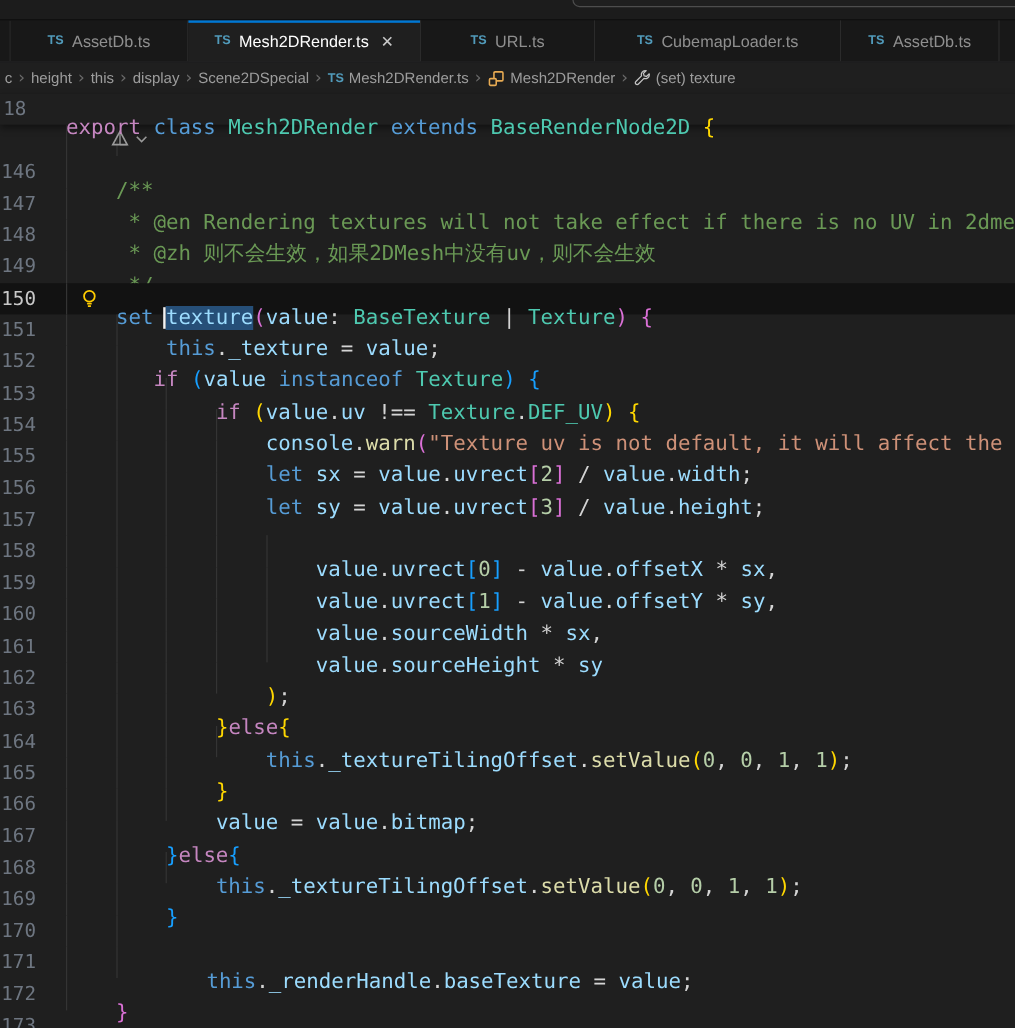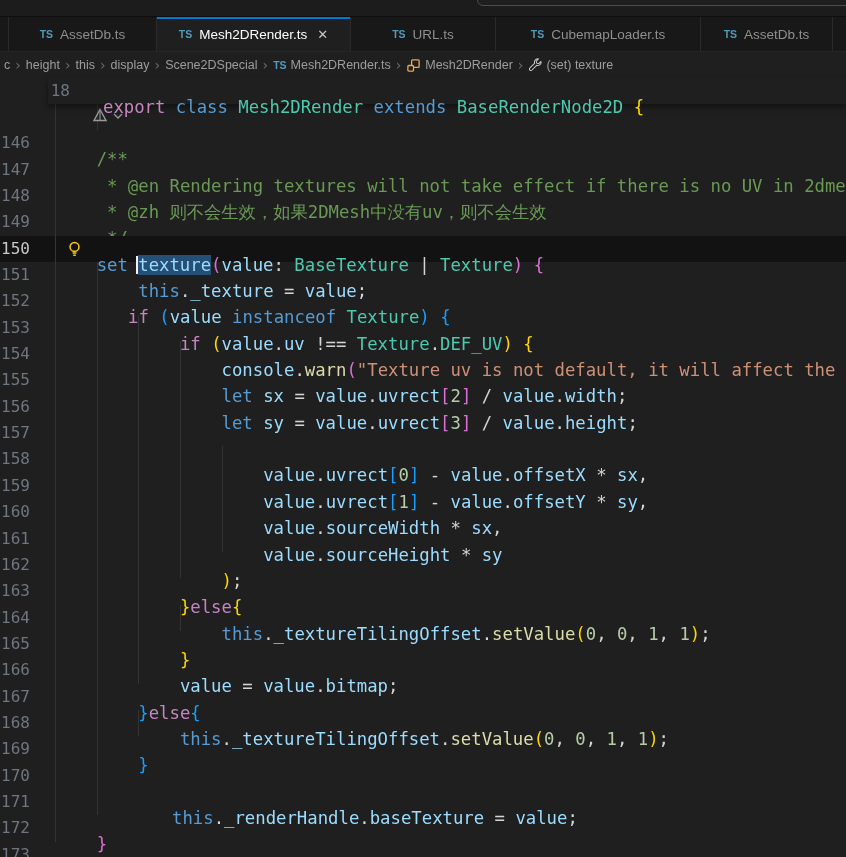--- a/index.html
+++ b/index.html
@@ -24,21 +24,21 @@
   .ts-badge { color:#519aba; font-weight:700; font-size:10.5px; font-family:"Liberation Sans",sans-serif;text-align:right; }
   .tclose { color:#c8c8c8; font-size:13px; margin-left:3px; }
   .tab-rest { flex:1; background:#181818; }
   
   .breadcrumbs { height:26px; display:flex; align-items:center; font-size:12.5px;
                  color:#9d9d9d; padding-left:3px; background:#1f1f1f; }
   .bc-item { display:flex; align-items:center; gap:4px; padding:0 1px; }
   .bc-sep { color:#6a6a6a; font-size:14px; padding:0 4px; font-family:"DejaVu Sans",sans-serif; }
   
   .sticky { position:relative; height:26px; background:#1f1f1f;
-            box-shadow:0 3px 6px rgba(0,0,0,.45); z-index:5;margin-left:48px; }
+            box-shadow:0 3px 6px rgba(0,0,0,.45); z-index:5; }
   .code-area { position:relative; }
   .row { position:relative; height:26.35px; }
   .row.active { background:#121212; }
   .ln { position:absolute; left:-4px; top:0; width:34px; height:100%; text-align:right;
         color:#6e7681; font-family:"DejaVu Sans Mono",monospace; font-size:16px; line-height:26.35px; }
   .row.active .ln { color:#c8c8c8; }
   .sticky .ln { left:-12px; line-height:26px; }
   .content { position:absolute; left:55px; top:16px; height:100%; white-space:pre;
              font-family:"DejaVu Sans Mono",monospace; font-size:17.3px; line-height:26.35px; }
   .sticky .content { line-height:26px; }

